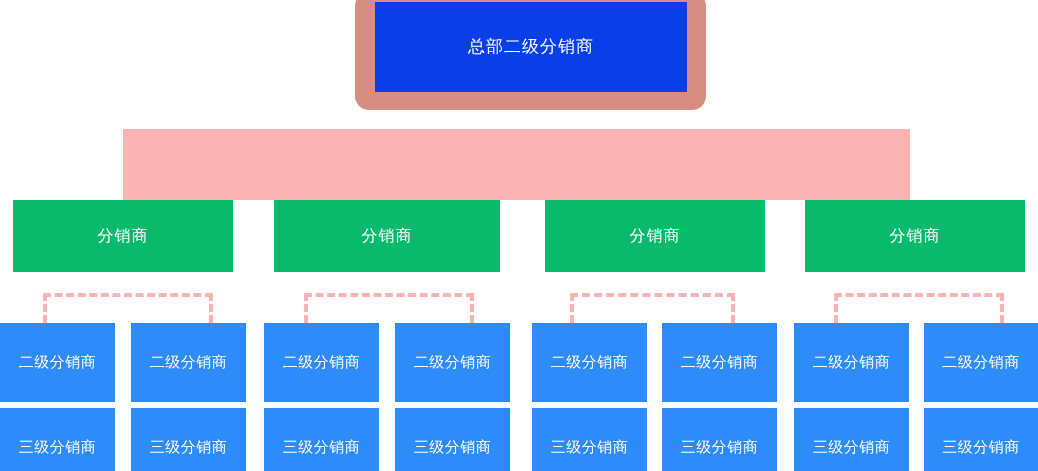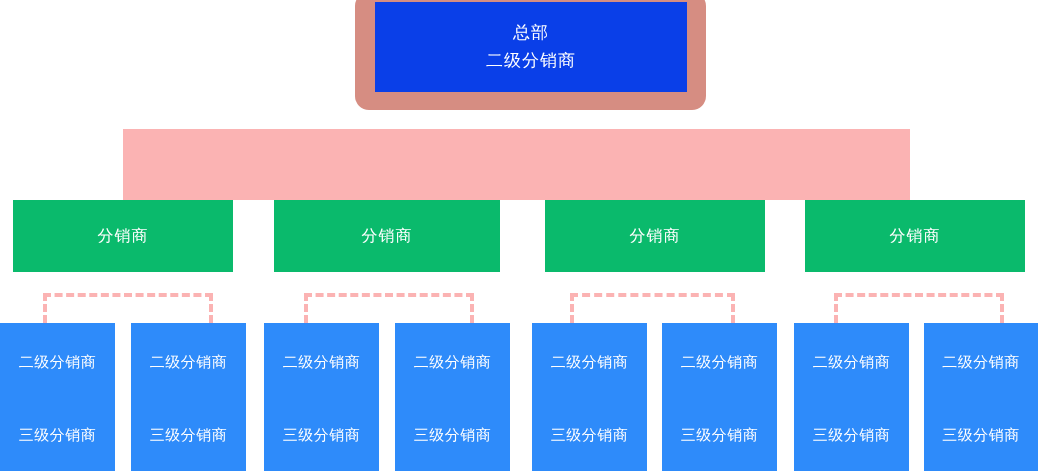--- a/index.html
+++ b/index.html
@@ -31,21 +31,21 @@
   }
   .hq-box {
     position: absolute;
     left: 375px;
     top: 2px;
     width: 312px;
     height: 90px;
     background: #0a3fe8;
     color: #ffffff;
     display: flex;
-    flex-direction: column;
+    flex-direction: row;
     align-items: center;
     justify-content: center;
     box-sizing: border-box;
   }
   .hq-line {
     font-size: 17px;
     line-height: 28px;
     letter-spacing: 1px;
     white-space: nowrap;
   }
@@ -94,21 +94,21 @@
     box-sizing: border-box;
   }
 
   
   .sub-row {
     position: absolute;
     left: 0;
     width: 1038px;
   }
   .sub-row.level2 { top: 323px; height: 62px; }
-  .sub-row.level3 { top: 396px; height: 63px; }
+  .sub-row.level3 { top: 408px; height: 63px; }
   .sub-box {
     position: absolute;
     top: 0;
     height: 79px;
     background: #2e8bfa;
     color: #ffffff;
     display: flex;
     align-items: center;
     justify-content: center;
     font-size: 15px;

